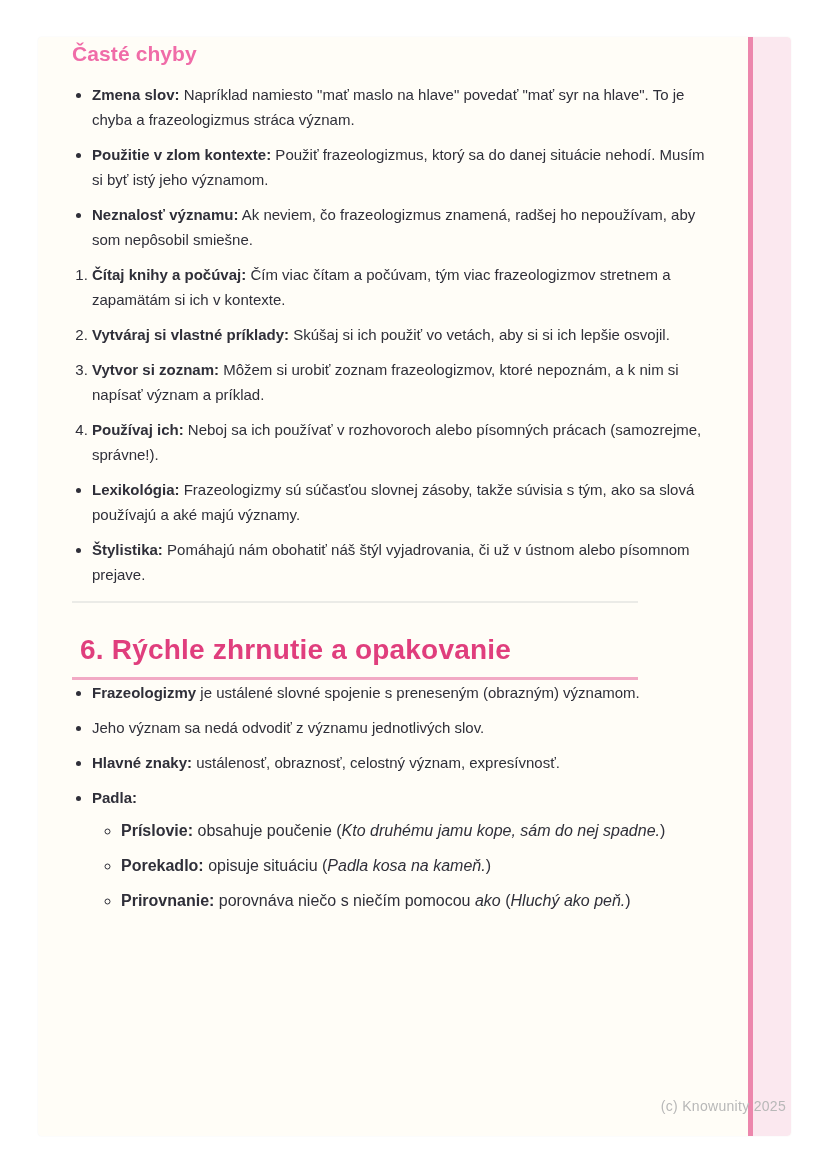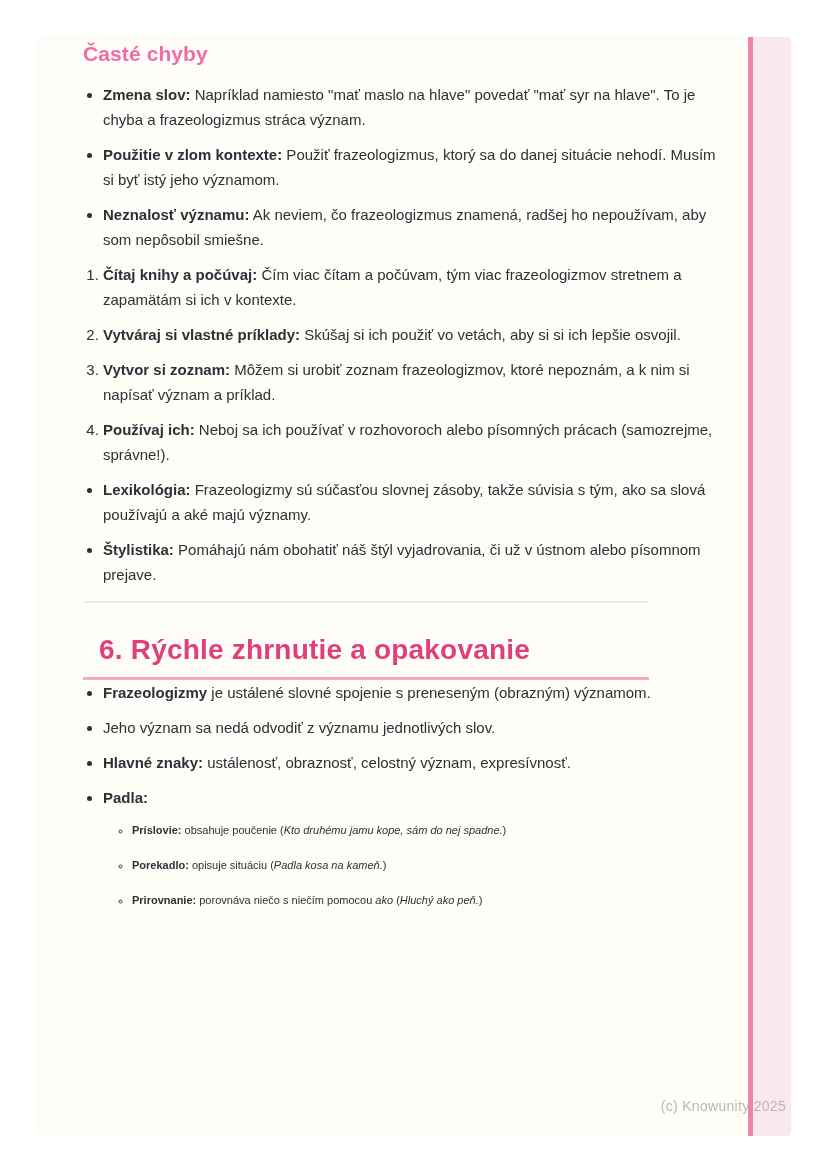--- a/index.html
+++ b/index.html
@@ -15,41 +15,41 @@
   }
   .pink-band{
     position:absolute;top:0;right:0;width:38px;height:100%;
     background:#fbe8ef;border-radius:0 4px 4px 0;z-index:1;
   }
   .pink-stripe{
     position:absolute;top:0;right:38px;width:5px;height:100%;
     background:#ec86ac;z-index:1;
   }
   .content{
-    position:absolute;left:15px;top:0;padding:4px 0 0 30px;width:640px;z-index:2;
+    position:absolute;left:4px;top:0;padding:4px 0 0 30px;width:640px;z-index:2;
   }
   h2,h3{font-family:inherit;}
   h3{
     font-size:21px;line-height:26px;font-weight:700;color:#f06ca8;
     margin:32px 0 15px 0;letter-spacing:.1px;
   }
   .content > h3:first-child{margin-top:0;}
   h2{
     font-size:28px;line-height:34px;font-weight:700;color:#e03e7d;
-    margin:30px 0 10px 16px;letter-spacing:.2px;
+    margin:30px 0 10px 8px;letter-spacing:.2px;
   }
   ul.main,ol.main{
     margin:0;padding:0 0 0 20px;font-size:15px;line-height:25px;
   }
   ul.main{list-style:disc;}
   ol.main{list-style:decimal;}
   ul.main>li,ol.main>li{margin:0 0 10px 0;}
   ul.sub{
     list-style:circle;margin:8px 0 0 0;padding:0 0 0 29px;
-    font-size:11px;line-height:25px;
+    font-size:16px;line-height:25px;
   }
   ul.sub>li{margin:0 0 10px 0;}
   .seg-b{font-weight:700;}
   .seg-i{font-style:italic;}
   hr{border:none;}
   hr.divider-gray{
     width:566px;margin:14px 0 0 0;border-top:2px solid #ebebe7;
   }
   hr.divider-pink{
     width:566px;margin:0;border-top:3px solid #f2aac5;

